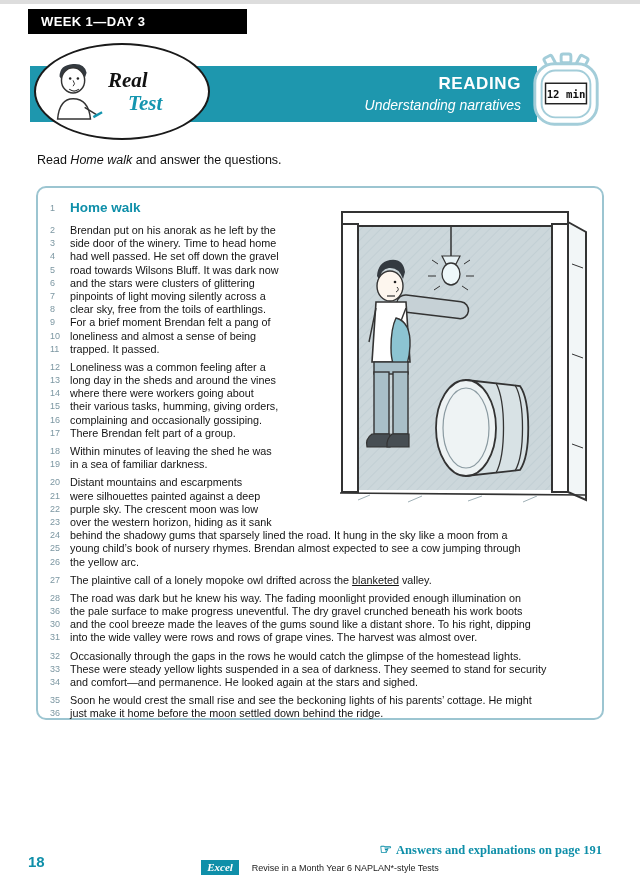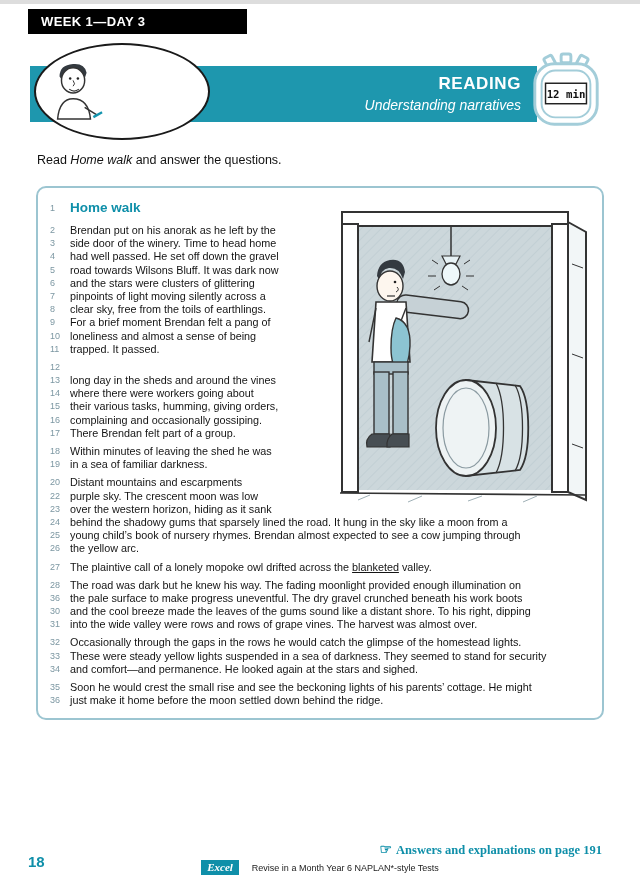--- a/index.html
+++ b/index.html
@@ -68,20 +68,24 @@
       <path d="M14 20 Q14 8 28 7 Q40 6 42 16 L40 22 Q36 12 26 13 Q18 14 17 24 Z" fill="#343a40"></path>
       <ellipse cx="28" cy="24" rx="12" ry="13" fill="#fff" stroke="#333" stroke-width="1.5"></ellipse>
       <circle cx="25" cy="22" r="1.3" fill="#222"></circle>
       <circle cx="33" cy="22" r="1.3" fill="#222"></circle>
       <path d="M28 24 q3 4 0 6" fill="none" stroke="#333" stroke-width="1"></path>
       <path d="M24 33 q5 4 10 0" fill="none" stroke="#333" stroke-width="1.2"></path>
       <path d="M12 64 Q14 43 28 43 Q44 43 46 64 Z" fill="#fff" stroke="#333" stroke-width="1.5"></path>
       <line x1="40" y1="52" x2="53" y2="60" stroke="#333" stroke-width="1.5"></line>
       <line x1="49" y1="62" x2="58" y2="57" stroke="#1495af" stroke-width="2.5"></line>
     </svg>
+    <div class="logo-text">
+      <div class="logo-real">Real</div>
+      <div class="logo-test">Test</div>
+    </div>
   </div>
 
   <div class="stopwatch">
     <svg width="78" height="82" viewBox="0 0 80 84">
       <g stroke="#a3cdd9" fill="#fff" stroke-width="3">
         <rect x="52" y="4" width="9" height="11" rx="2" transform="rotate(28 56 10)"></rect>
         <rect x="19" y="4" width="9" height="11" rx="2" transform="rotate(-28 24 10)"></rect>
         <rect x="35" y="2" width="10" height="9" rx="2"></rect>
         <rect x="8" y="12" width="64" height="62" rx="20"></rect>
         <rect x="15" y="19" width="50" height="48" rx="14" stroke-width="2"></rect>
@@ -198,20 +202,21 @@
             <span class="txt"><span>loneliness and almost a sense of being</span></span>
           </div>
           <div class="line">
             <span class="num">11</span>
             <span class="txt"><span>trapped. It passed.</span></span>
           </div>
         </div>
         <div class="para">
           <div class="line">
             <span class="num">12</span>
+            <span class="txt"><span>Loneliness was a common feeling after a</span></span>
           </div>
           <div class="line">
             <span class="num">13</span>
             <span class="txt"><span>long day in the sheds and around the vines</span></span>
           </div>
           <div class="line">
             <span class="num">14</span>
             <span class="txt"><span>where there were workers going about</span></span>
           </div>
           <div class="line">
@@ -234,20 +239,24 @@
           </div>
           <div class="line">
             <span class="num">19</span>
             <span class="txt"><span>in a sea of familiar darkness.</span></span>
           </div>
         </div>
         <div class="para">
           <div class="line">
             <span class="num">20</span>
             <span class="txt"><span>Distant mountains and escarpments</span></span>
+          </div>
+          <div class="line">
+            <span class="num">21</span>
+            <span class="txt"><span>were silhouettes painted against a deep</span></span>
           </div>
           <div class="line">
             <span class="num">22</span>
             <span class="txt"><span>purple sky. The crescent moon was low</span></span>
           </div>
           <div class="line">
             <span class="num">23</span>
             <span class="txt"><span>over the western horizon, hiding as it sank</span></span>
           </div>
           <div class="line">

